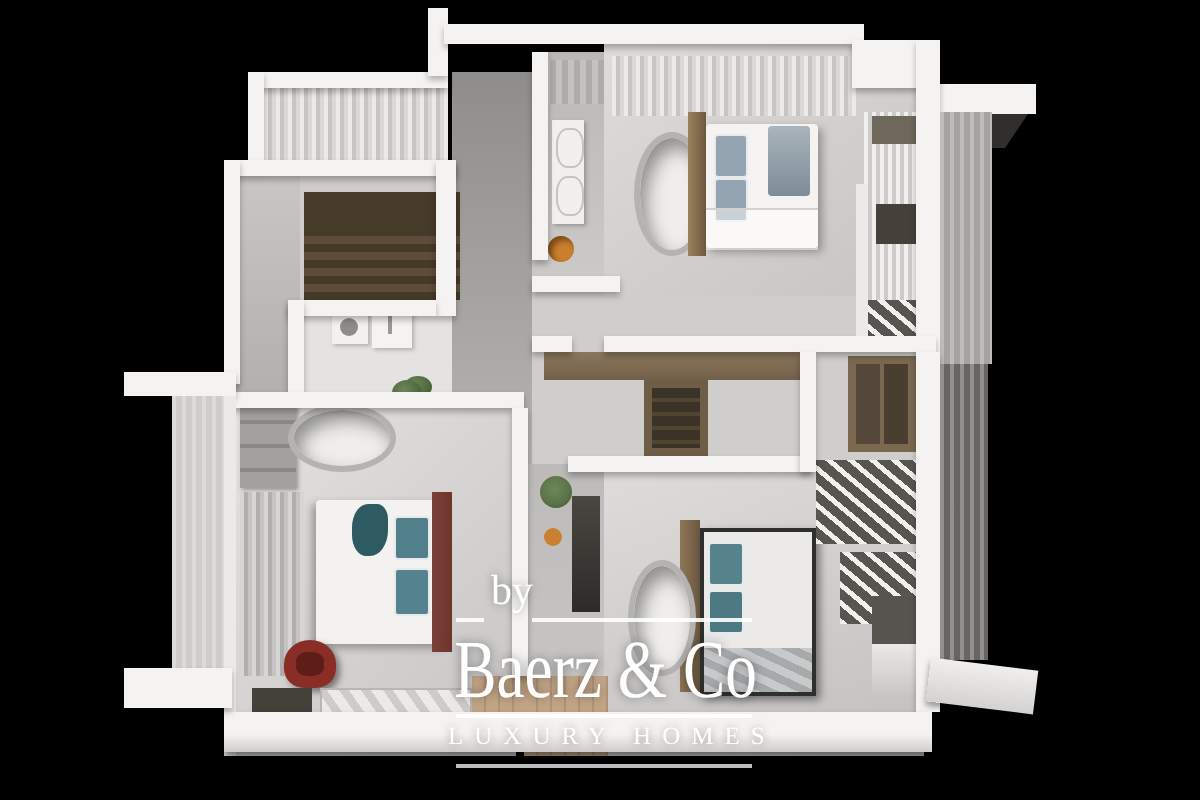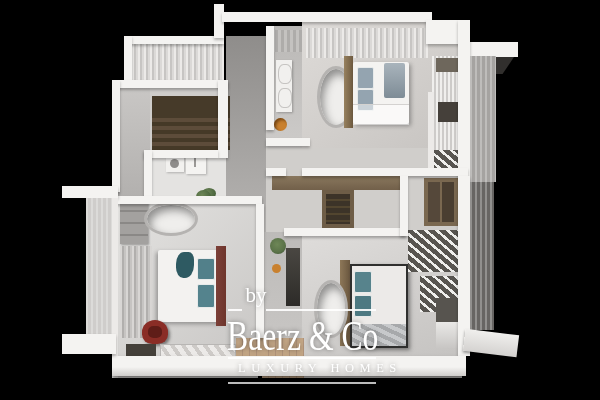--- a/index.html
+++ b/index.html
@@ -137,16 +137,16 @@
   <div class="abs streak-face" style="left:470px;top:182px;width:24px;height:148px;background-color:#676563;"></div>
   <div class="abs" style="left:464px;top:332px;width:54px;height:22px;background:linear-gradient(180deg,#f0efed,#d4d2d0);transform:rotate(7deg);box-shadow:0 2px 3px rgba(0,0,0,.4);"></div>
   <div class="abs" style="left:112px;top:356px;width:354px;height:20px;background:linear-gradient(180deg,#f4f3f1 55%,#cfcdcb);box-shadow:0 3px 4px rgba(0,0,0,.5);"></div>
   <div class="abs wall" style="left:62px;top:334px;width:54px;height:20px;"></div>
 
   <div class="abs wm byword" style="left:240px;top:285px;width:32px;">by</div>
   <div class="abs wm-rule" style="left:228px;top:309px;width:14px;"></div>
   <div class="abs wm-rule" style="left:266px;top:309px;width:110px;"></div>
   <div class="abs wm brand" style="left:224px;top:316px;width:156px;">Baerz &amp; Co</div>
   <div class="abs wm-rule" style="left:228px;top:357px;width:148px;"></div>
-  <div class="abs wm tagline" style="left:238px;top:362px;width:156px;">LUXURY HOMES</div>
+  <div class="abs wm tagline" style="left:224px;top:362px;width:156px;">LUXURY HOMES</div>
   <div class="abs wm-rule" style="left:228px;top:382px;width:148px;background:rgba(220,220,220,.85);"></div>
 
 </div>
 
 </body></html>

